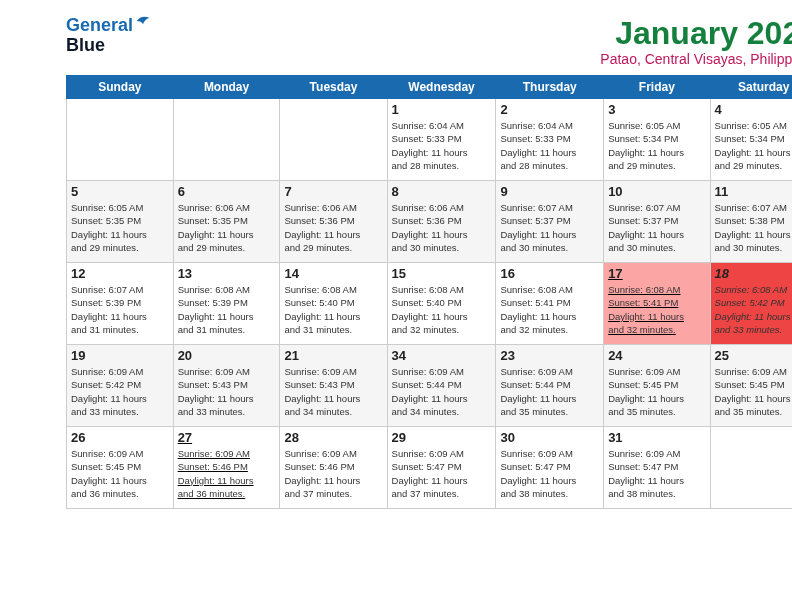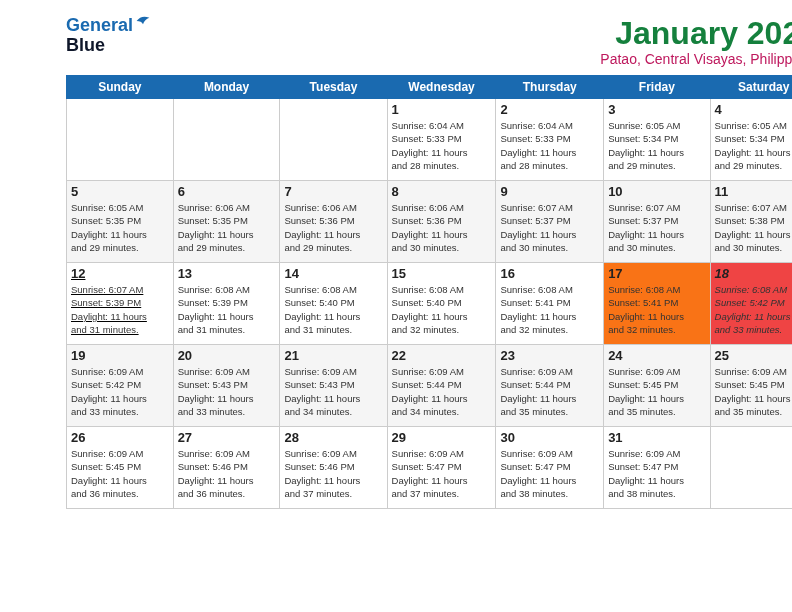--- a/index.html
+++ b/index.html
@@ -207,21 +207,21 @@
           </td>
           <td class="cal-cell" style="background: rgb(245, 245, 245);">
             <div class="day-num">11</div>
             <div class="cell-info" style="white-space: pre-line;">Sunrise: 6:07 AM
 Sunset: 5:38 PM
 Daylight: 11 hours
 and 30 minutes.</div>
           </td>
         </tr>
         <tr>
-          <td class="cal-cell" style="background: rgb(255, 255, 255); text-decoration: underline;">
+          <td class="cal-cell" style="background: rgb(255, 255, 255);">
             <div class="day-num">12</div>
             <div class="cell-info" style="white-space: pre-line;">Sunrise: 6:07 AM
 Sunset: 5:39 PM
 Daylight: 11 hours
 and 31 minutes.</div>
           </td>
           <td class="cal-cell" style="background: rgb(255, 255, 255);">
             <div class="day-num">13</div>
             <div class="cell-info" style="white-space: pre-line;">Sunrise: 6:08 AM
 Sunset: 5:39 PM
@@ -242,21 +242,21 @@
 Daylight: 11 hours
 and 32 minutes.</div>
           </td>
           <td class="cal-cell" style="background: rgb(255, 255, 255);">
             <div class="day-num">16</div>
             <div class="cell-info" style="white-space: pre-line;">Sunrise: 6:08 AM
 Sunset: 5:41 PM
 Daylight: 11 hours
 and 32 minutes.</div>
           </td>
-          <td class="cal-cell" style="background: #f97316;">
+          <td class="cal-cell" style="background: #fca5a5; text-decoration: underline;">
             <div class="day-num">17</div>
             <div class="cell-info" style="white-space: pre-line;">Sunrise: 6:08 AM
 Sunset: 5:41 PM
 Daylight: 11 hours
 and 32 minutes.</div>
           </td>
           <td class="cal-cell" style="background: #ef4444; font-style: italic;">
             <div class="day-num">18</div>
             <div class="cell-info" style="white-space: pre-line;">Sunrise: 6:08 AM
 Sunset: 5:42 PM
@@ -280,21 +280,21 @@
 and 33 minutes.</div>
           </td>
           <td class="cal-cell" style="background: rgb(245, 245, 245);">
             <div class="day-num">21</div>
             <div class="cell-info" style="white-space: pre-line;">Sunrise: 6:09 AM
 Sunset: 5:43 PM
 Daylight: 11 hours
 and 34 minutes.</div>
           </td>
           <td class="cal-cell" style="background: rgb(245, 245, 245);">
-            <div class="day-num">22</div>
+            <div class="day-num">34</div>
             <div class="cell-info" style="white-space: pre-line;">Sunrise: 6:09 AM
 Sunset: 5:44 PM
 Daylight: 11 hours
 and 34 minutes.</div>
           </td>
           <td class="cal-cell" style="background: rgb(245, 245, 245);">
             <div class="day-num">23</div>
             <div class="cell-info" style="white-space: pre-line;">Sunrise: 6:09 AM
 Sunset: 5:44 PM
 Daylight: 11 hours
@@ -316,21 +316,21 @@
           </td>
         </tr>
         <tr>
           <td class="cal-cell" style="background: rgb(255, 255, 255);">
             <div class="day-num">26</div>
             <div class="cell-info" style="white-space: pre-line;">Sunrise: 6:09 AM
 Sunset: 5:45 PM
 Daylight: 11 hours
 and 36 minutes.</div>
           </td>
-          <td class="cal-cell" style="background: rgb(255, 255, 255);">
+          <td class="cal-cell" style="background: rgb(255, 255, 255); text-decoration: underline;">
             <div class="day-num">27</div>
             <div class="cell-info" style="white-space: pre-line;">Sunrise: 6:09 AM
 Sunset: 5:46 PM
 Daylight: 11 hours
 and 36 minutes.</div>
           </td>
           <td class="cal-cell" style="background: rgb(255, 255, 255);">
             <div class="day-num">28</div>
             <div class="cell-info" style="white-space: pre-line;">Sunrise: 6:09 AM
 Sunset: 5:46 PM

